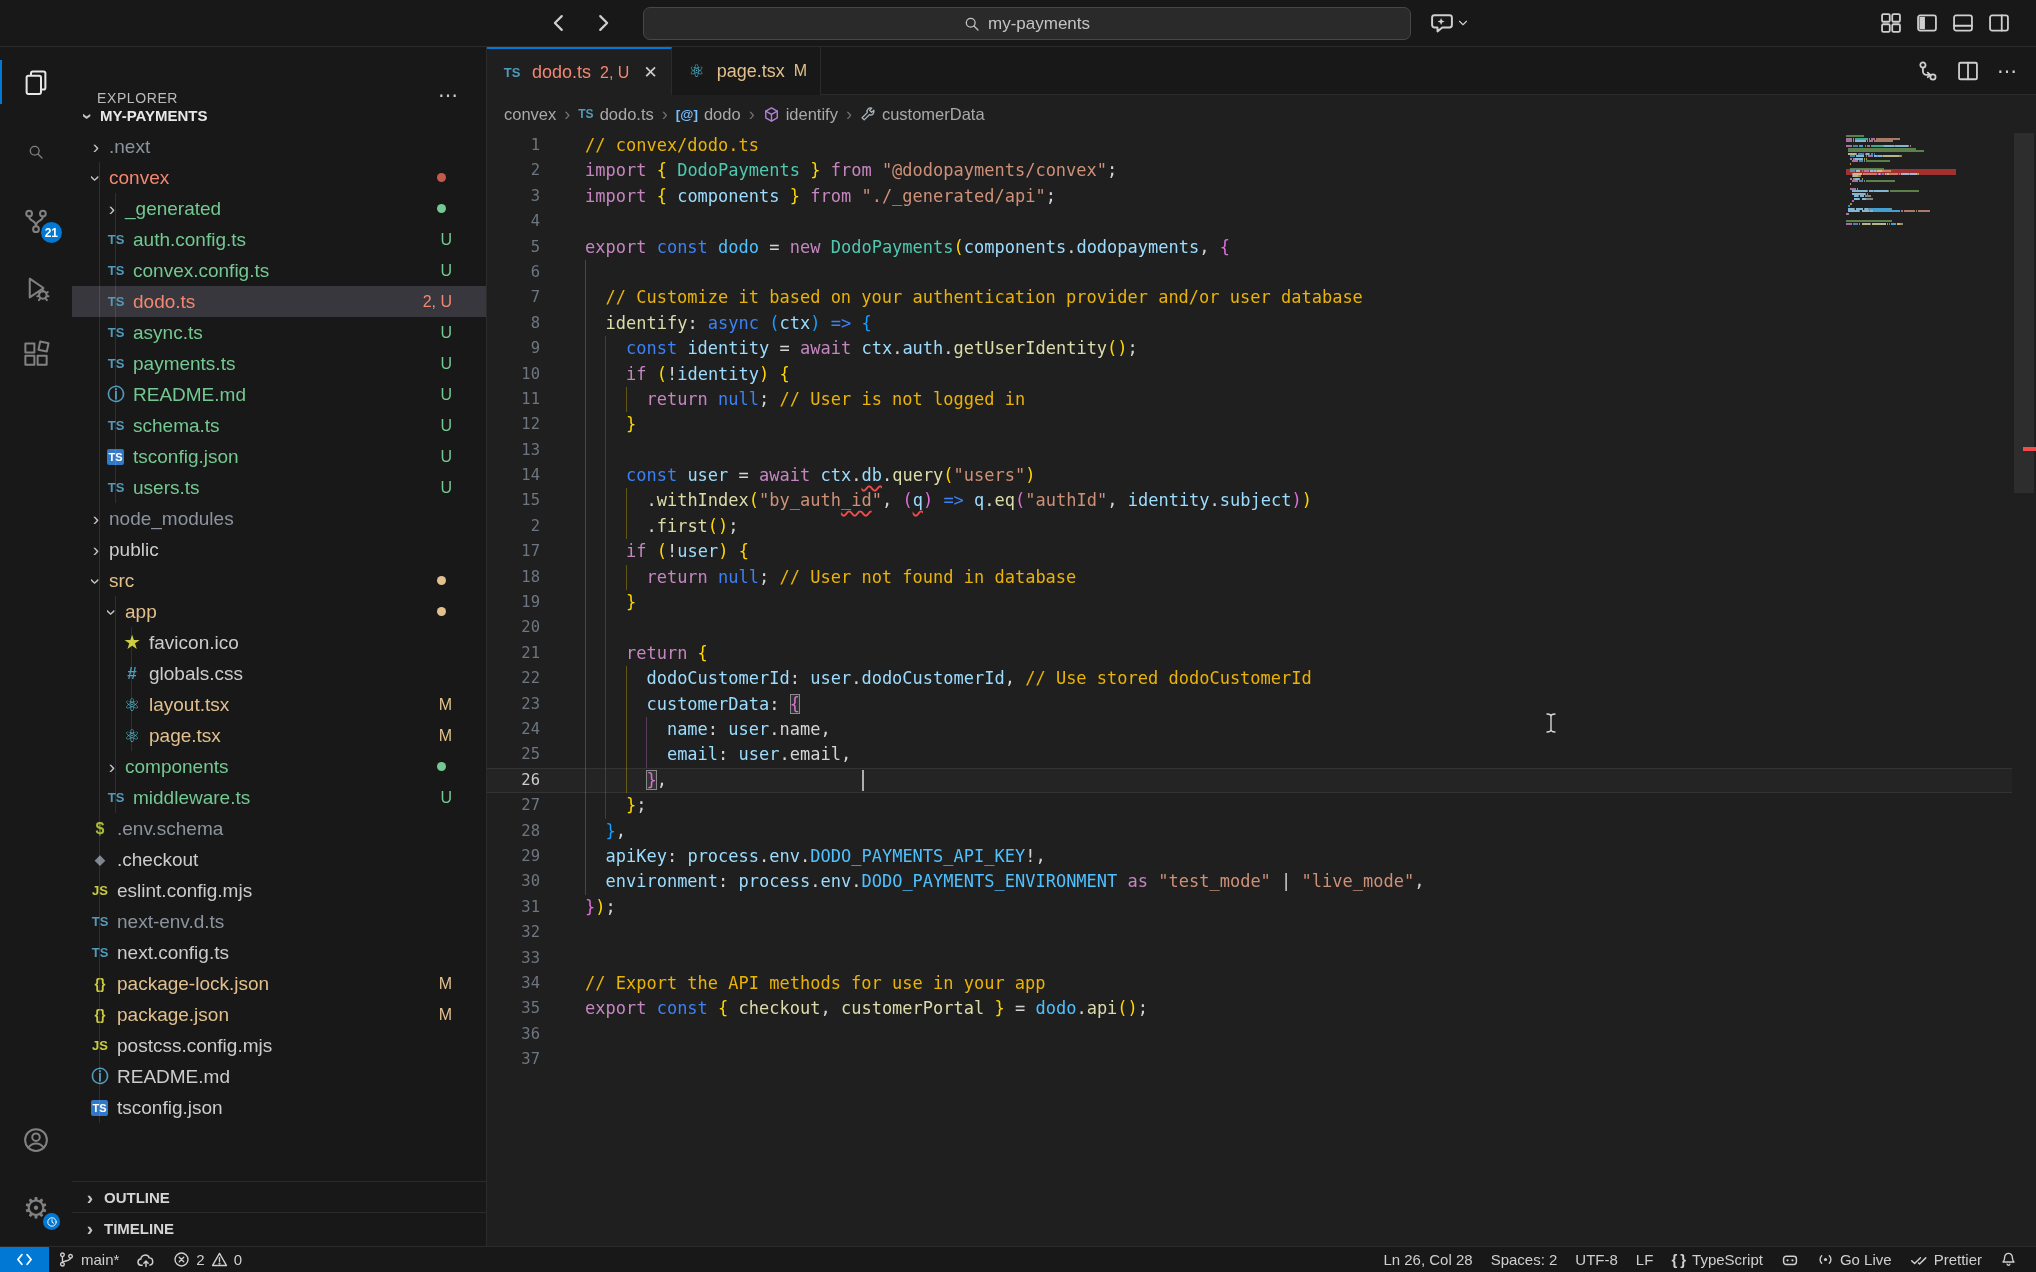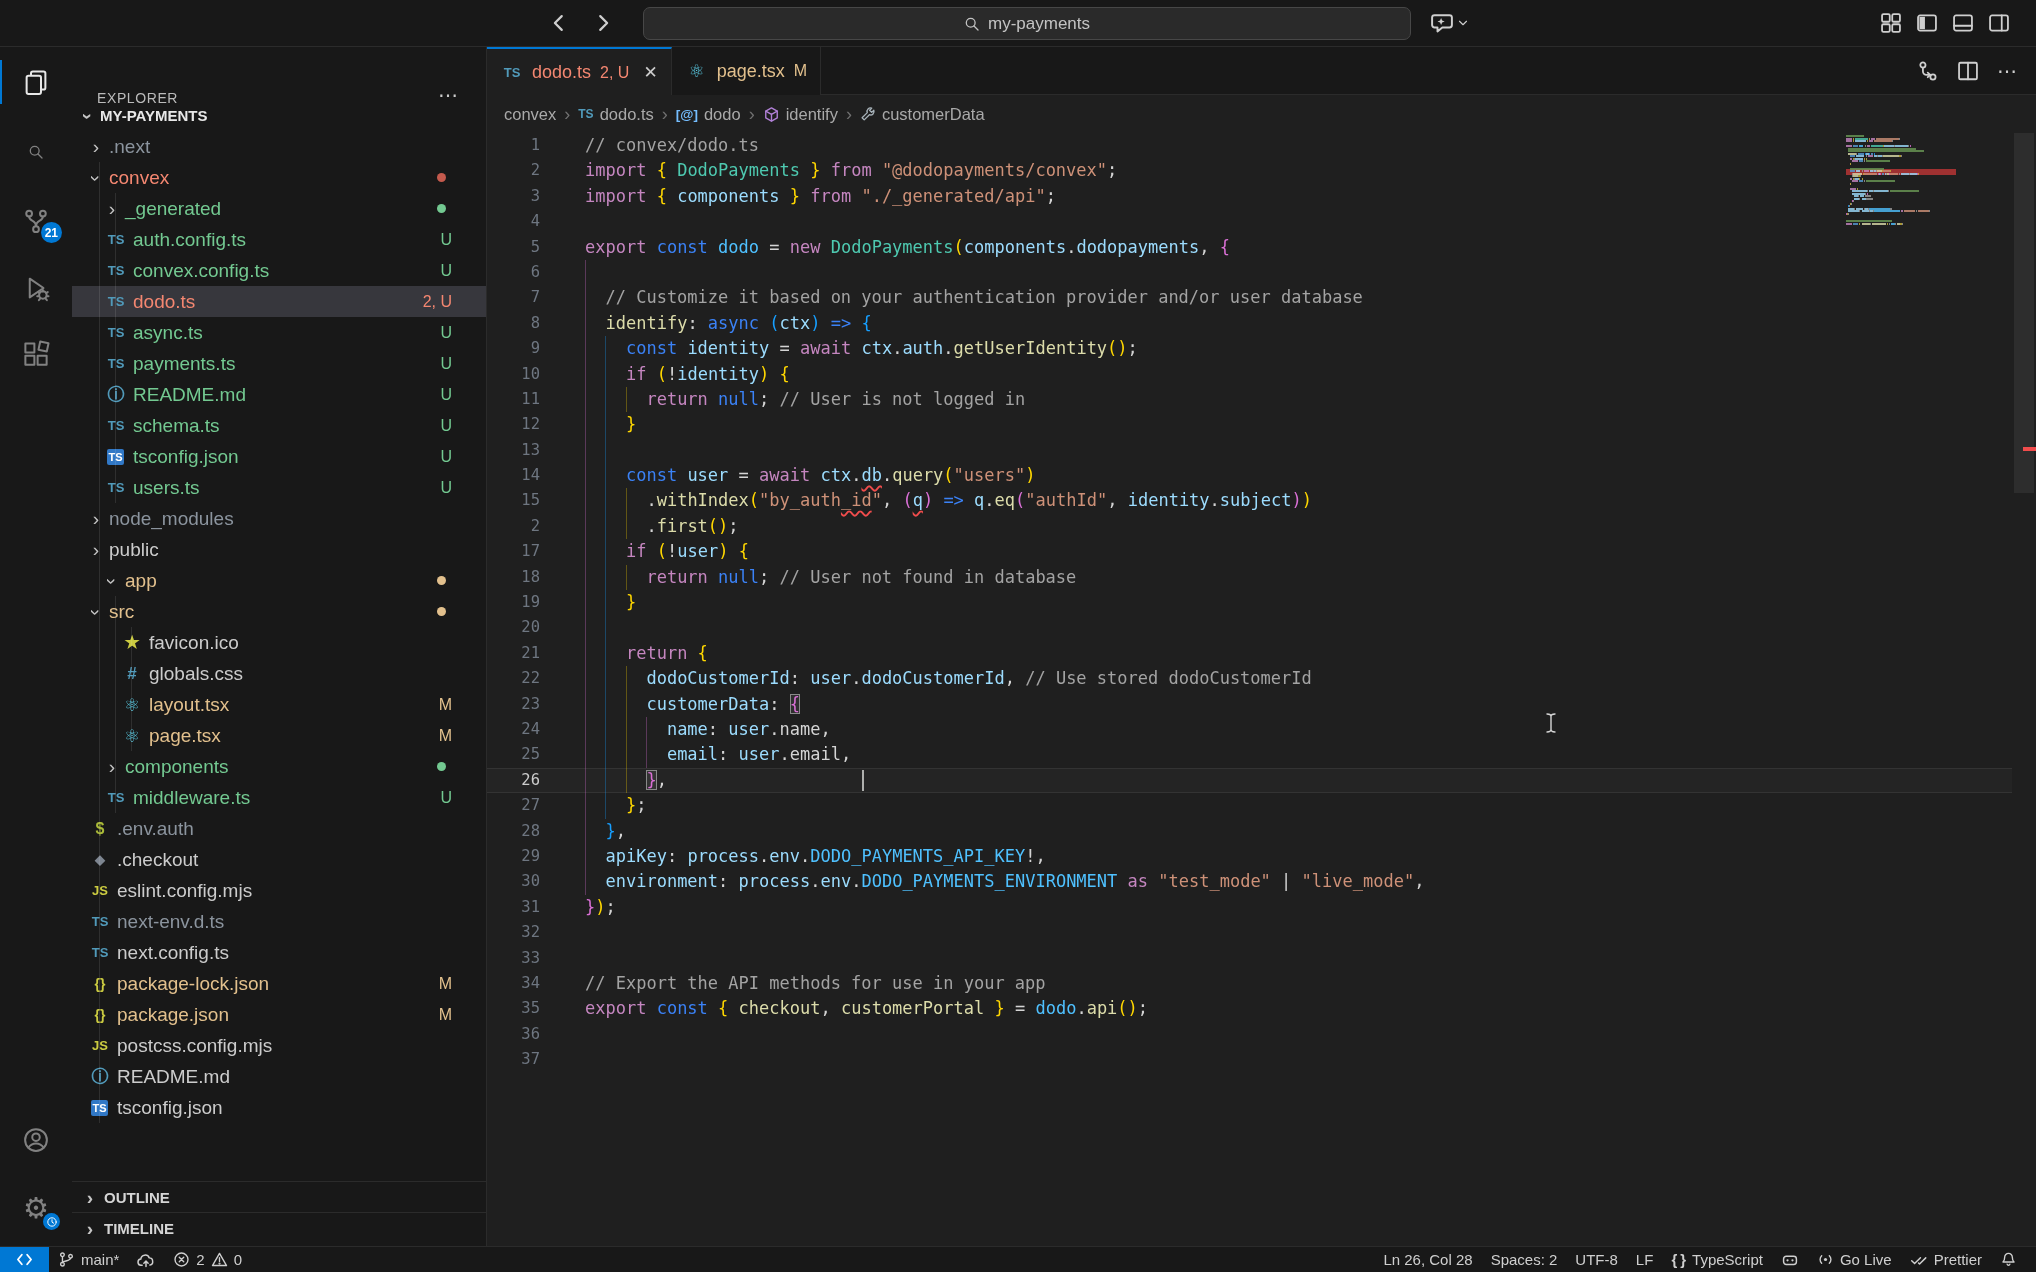--- a/index.html
+++ b/index.html
@@ -58,21 +58,21 @@
   .bc-item { display:flex; align-items:center; gap:6px; cursor:pointer; }
   .bc-sep { margin:0 8px; color:#707070; font-size:18px; }
   
   .editor { position:absolute; left:487px; top:133px; right:0; bottom:26px; background:#1f1f1f; }
   #gutter { position:absolute; left:0; top:0; width:68px; text-align:right; font-family:"DejaVu Sans Mono", monospace; font-size:15.5px; color:#6e7681; }
   #gutter div { height:25.4px; line-height:25.4px; padding-right:15px; }
   #gutter div.cur { color:#cccccc; }
   #code { position:absolute; left:98px; top:0; font-family:"DejaVu Sans Mono", monospace; font-size:17px; }
   .cl { position:relative; height:25.4px; line-height:25.4px; white-space:pre; }
   .cg { position:absolute; top:0; bottom:0; width:1px; }
-  .tk-c{color:#a3a3a3} .tk-k{color:#C586C0} .tk-s{color:#3b82f6} .tk-v{color:#9CDCFE}
+  .tk-c{color:#eab308} .tk-k{color:#C586C0} .tk-s{color:#3b82f6} .tk-v{color:#9CDCFE}
   .tk-V{color:#4FC1FF} .tk-C{color:#4EC9B0} .tk-f{color:#DCDCAA} .tk-t{color:#CE9178}
   .tk-w{color:#D4D4D4} .tk-1{color:#FFD700} .tk-2{color:#DA70D6} .tk-3{color:#179FFF}
   .sq { text-decoration:underline wavy #F14C4C 1.5px; text-underline-offset:4px; }
   .boxed { outline:1px solid #8a8a8a; outline-offset:-1px; background:rgba(120,120,120,0.18); }
   .curline { position:absolute; left:0; right:24px; height:25.4px; background:rgba(255,255,255,0.025);
     border-top:1px solid rgba(255,255,255,0.07); border-bottom:1px solid rgba(255,255,255,0.07); }
   .cursor { position:absolute; width:2px; height:21px; background:#aeafad; }
   #minimap { position:absolute; right:80px; top:2px; width:110px; }
   .mbar { position:absolute; height:2px; opacity:.8; }
   .mband { position:absolute; background:rgba(229,60,60,0.65); }
@@ -322,30 +322,30 @@
       <span class="lbl" style="color:#8B949E">node_modules</span>
 
     </div>
         <div class="row ">
       <span style="width:16px;flex:none"></span>
           <span class="chev ">›</span>
       <span class="lbl" style="color:#cccccc">public</span>
 
     </div>
         <div class="row ">
+      <span style="width:16px;flex:none"></span>
+          <span class="chev open">›</span>
+      <span class="lbl" style="color:#E2C08D">src</span>
+
+      <span class="dot" style="background:#E2C08D"></span>
+    </div>
+        <div class="row ">
       <span style="width:32px;flex:none"></span>
           <span class="chev open">›</span>
       <span class="lbl" style="color:#E2C08D">app</span>
-
-      <span class="dot" style="background:#E2C08D"></span>
-    </div>
-        <div class="row ">
-      <span style="width:16px;flex:none"></span>
-          <span class="chev open">›</span>
-      <span class="lbl" style="color:#E2C08D">src</span>
 
       <span class="dot" style="background:#E2C08D"></span>
     </div>
         <div class="row ">
       <span style="width:48px;flex:none"></span>
           <span class="fi" style="color:#cbcb41;font-size:17px">★</span>
       <span class="lbl" style="color:#cccccc">favicon.ico</span>
 
     </div>
         <div class="row ">
@@ -378,21 +378,21 @@
         <div class="row ">
       <span style="width:32px;flex:none"></span>
           <span class="fi ts">TS</span>
       <span class="lbl" style="color:#73C991">middleware.ts</span>
       <span class="badge" style="color:#73C991">U</span>
 
     </div>
         <div class="row ">
       <span style="width:16px;flex:none"></span>
           <span class="fi" style="color:#a9b938;font-size:16px">$</span>
-      <span class="lbl" style="color:#8B949E">.env.auth</span>
+      <span class="lbl" style="color:#8B949E">.env.schema</span>
 
     </div>
         <div class="row ">
       <span style="width:16px;flex:none"></span>
           <span class="fi" style="color:#7d8590;font-size:13px">◆</span>
       <span class="lbl" style="color:#cccccc">.checkout</span>
 
     </div>
         <div class="row ">
       <span style="width:16px;flex:none"></span>

